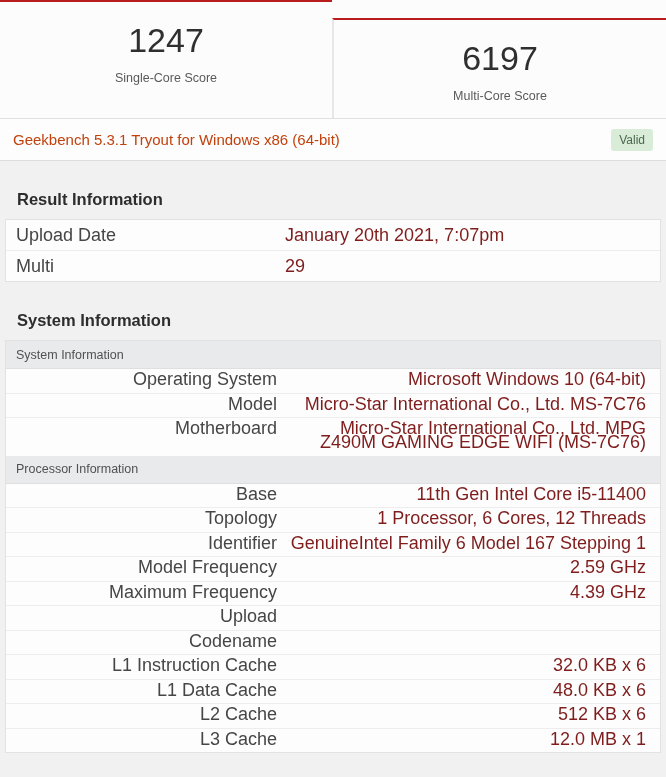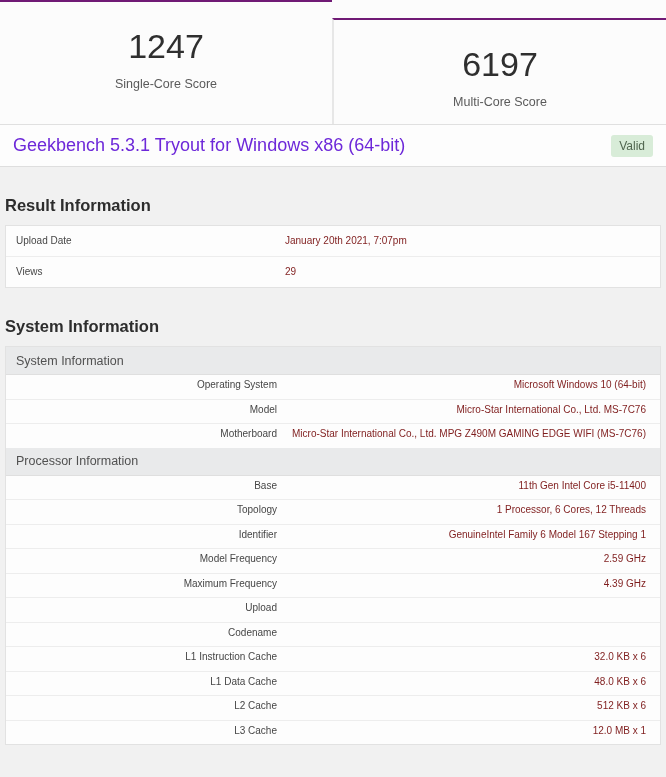--- a/index.html
+++ b/index.html
@@ -11,23 +11,23 @@
   }
 
   
   .scores {
     display: flex;
     background: #fcfcfc;
     border-bottom: 1px solid #e0e0e0;
   }
   .score-card {
     flex: 1;
-    border-top: 2px solid #701a75;
+    border-top: 2px solid #b91c1c;
     text-align: center;
-    padding: 24px 0 15px;
+    padding: 18px 0 15px;
   }
   .score-card + .score-card { border-left: 2px solid #e7e7e7; margin-top: 18px; }
   .score-value {
     font-size: 34px;
     line-height: 40px;
     color: #2f2f2f;
   }
   .score-label {
     font-size: 12.5px;
     color: #5a5a5a;
@@ -37,48 +37,48 @@
   
   .version-bar {
     background: #fdfdfd;
     border-bottom: 1px solid #dedede;
     height: 42px;
     display: flex;
     align-items: center;
     justify-content: space-between;
     padding: 0 13px;
   }
-  .version-text { font-size: 18px; color: #6d28d9; }
+  .version-text { font-size: 15px; color: #c2410c; }
   .badge-valid {
     background: #d8ecd8;
     color: #50664f;
     font-size: 12px;
     line-height: 1;
     padding: 5px 8px;
     border-radius: 3px;
   }
 
   
   .section-heading {
     font-size: 16.5px;
     font-weight: bold;
     color: #2d2d2d;
-    margin: 29px 5px 10px;
+    margin: 29px 17px 10px;
   }
 
   
   .info-table {
     background: #fdfdfd;
     border: 1px solid #e2e2e2;
     margin: 0 5px;
   }
   .info-row {
     display: flex;
     border-bottom: 1px solid #ededed;
-    font-size: 10px;
+    font-size: 18px;
     line-height: 14px;
   }
   .info-table .info-row:last-child { border-bottom: 0; }
   .info-label {
     width: 279px;
     flex-shrink: 0;
     padding: 8px 8px 8px 10px;
     color: #464646;
   }
   .info-value {
@@ -117,21 +117,21 @@
 
 <h2 class="section-heading">Result Information</h2>
 <div class="info-table">
 
     <div class="info-row">
       <div class="info-label">Upload Date</div>
       <div class="info-value">January 20th 2021, 7:07pm</div>
     </div>
 
     <div class="info-row">
-      <div class="info-label">Views</div>
+      <div class="info-label">Multi</div>
       <div class="info-value">29</div>
     </div>
   </div>
 
 <h2 class="section-heading">System Information</h2>
 <div class="info-table sys">
   <div class="group-header">System Information</div>
   <div>
 
       <div class="info-row">

